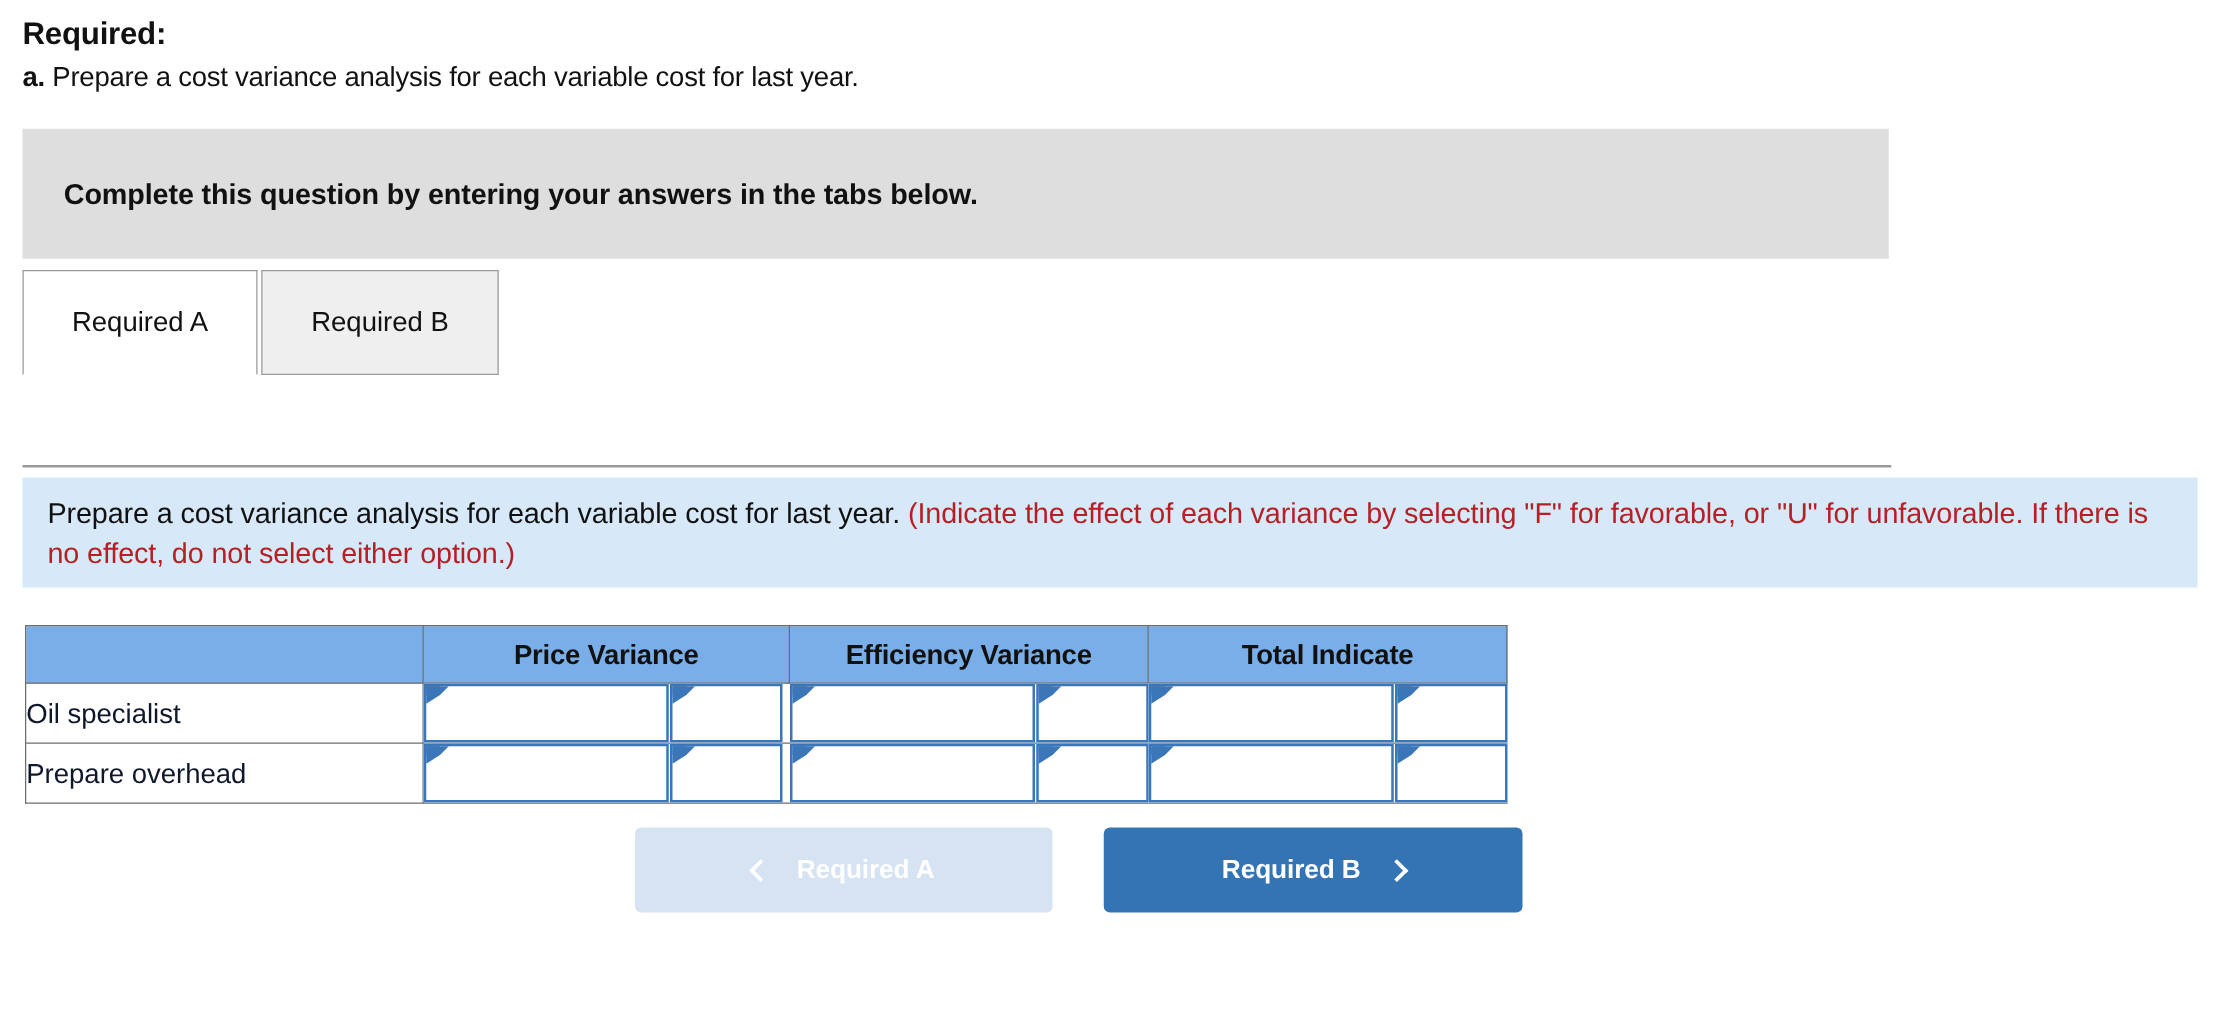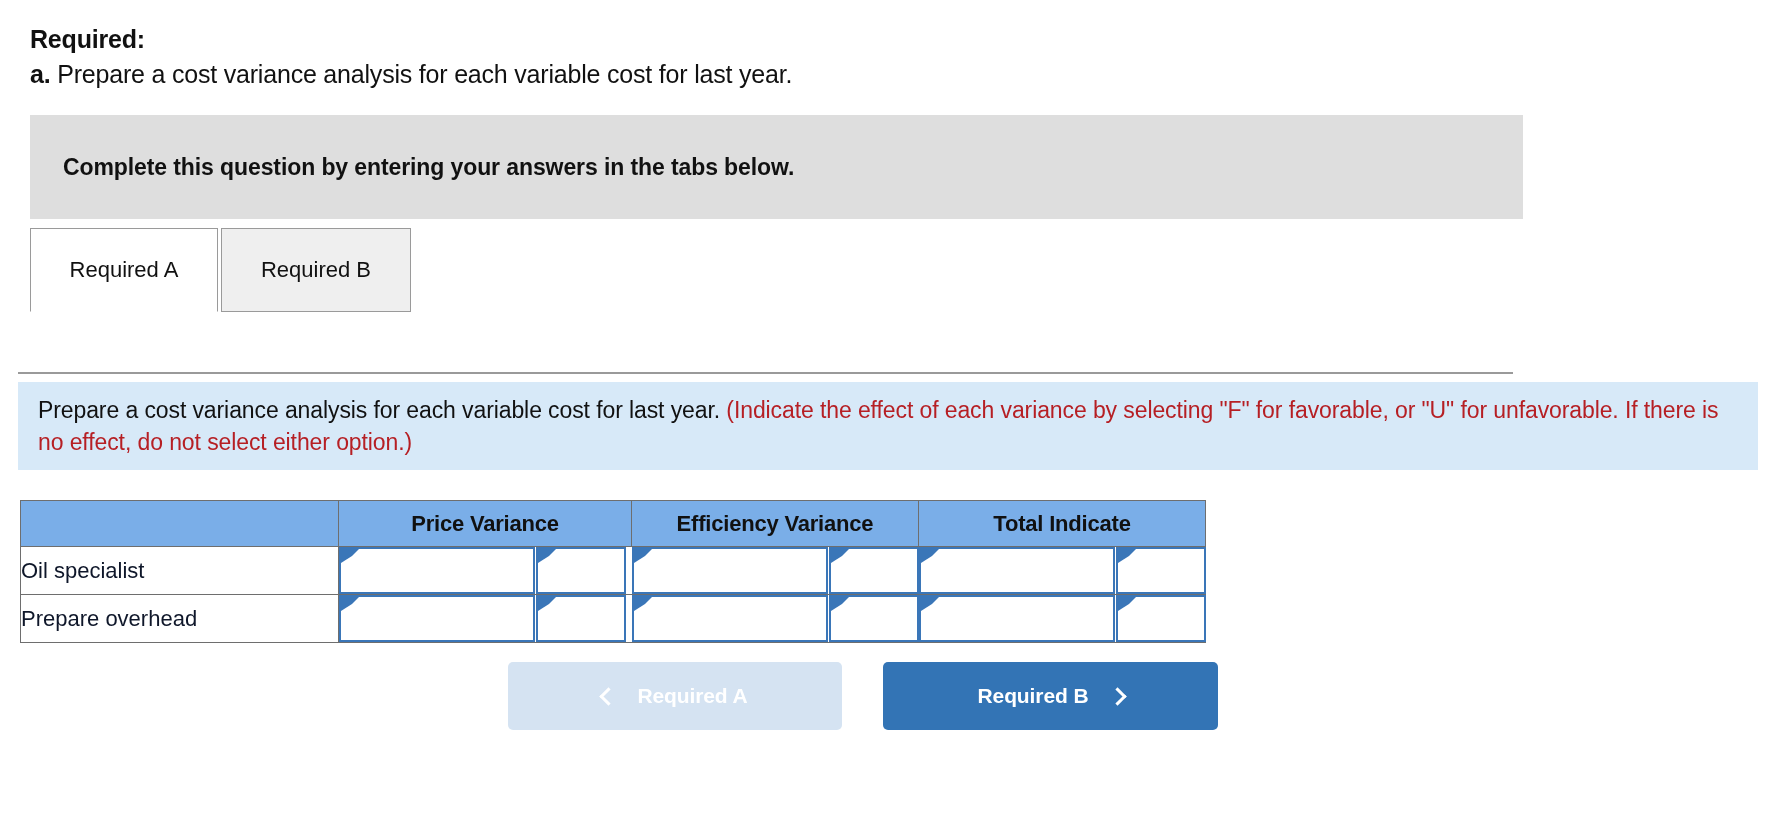--- a/index.html
+++ b/index.html
@@ -5,32 +5,32 @@
   * { box-sizing: border-box; }
   html, body {
     margin: 0; padding: 0;
     width: 1790px; height: 816px;
     background: #ffffff;
     font-family: "Liberation Sans", sans-serif;
     color: #111111;
     overflow: hidden;
   }
 
-  .page { position: relative; width: 1790px; height: 816px; padding: 12px; border-radius: 17px; }
+  .page { position: relative; width: 1790px; height: 816px; padding: 0; border-radius: 17px; }
 
   
   .req-block { padding: 10px 0 0 18px; }
   .req-title {
     font-weight: bold;
     font-size: 25px;
     line-height: 34px;
     letter-spacing: -0.2px;
   }
   .req-line {
-    font-size: 25px;
+    font-size: 22px;
     line-height: 36px;
     letter-spacing: -0.2px;
     white-space: nowrap;
   }
   .req-line .lbl { font-weight: bold; }
 
   
   .grey-banner {
     margin: 23px 0 0 18px;
     width: 1493px;

